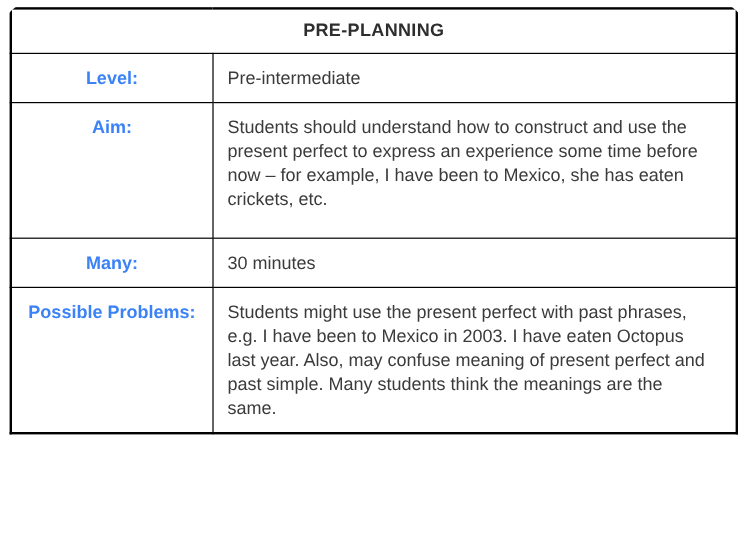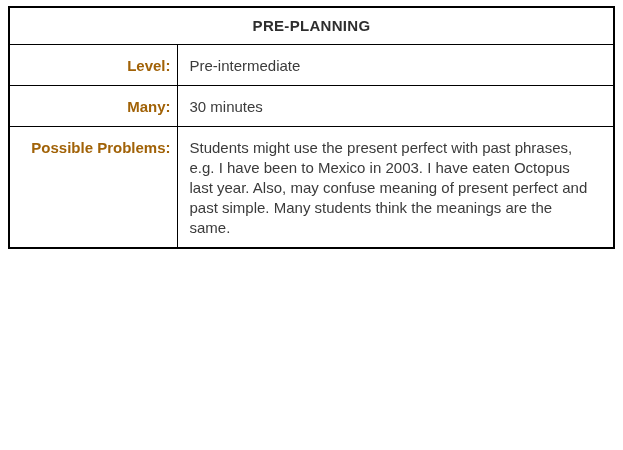--- a/index.html
+++ b/index.html
@@ -1,15 +1,15 @@
 <!DOCTYPE html>
 <html><head>
 <meta charset="utf-8">
 <style>
-  * { box-sizing: border-box; }
+  * { box-sizing: border-box; border-radius: 31px; }
   html, body {
     margin: 0;
     padding: 0;
     background: #ffffff;
     font-family: "Liberation Sans", "DejaVu Sans", sans-serif;
   }
   .page {
     width: 623px;
     height: 450px;
     padding: 6px 8px;
@@ -36,23 +36,23 @@
     height: 37px;
     text-align: center;
     vertical-align: middle;
     font-weight: bold;
     color: #2e2e2e;
     font-size: 15px;
     letter-spacing: 0.3px;
     padding: 2px 4px;
   }
   th.label-cell {
-    text-align: right;
+    text-align: center;
     font-weight: bold;
-    color: #a16207;
+    color: #3b82f6;
     padding: 11px 6px 9px 6px;
   }
   td.content-cell {
     text-align: left;
     padding: 11px 16px 9px 12px;
   }
   tr.r-level    > * { height: 40px; }
   tr.r-aim      > * { height: 113px; }
   tr.r-target   > * { height: 62px; }
   tr.r-time     > * { height: 34px; }
@@ -69,20 +69,24 @@
       <col class="c-content">
     </colgroup>
     <tbody>
       <tr>
         <td class="header-cell" colspan="2">PRE-PLANNING</td>
       </tr>
       <tr class="r-level">
         <th class="label-cell">Level:</th>
         <td class="content-cell">Pre-intermediate</td>
       </tr>
+      <tr class="r-aim">
+        <th class="label-cell">Aim:</th>
+        <td class="content-cell">Students should understand how to construct and use the present perfect to express an experience some time before now – for example, I have been to Mexico, she has eaten crickets, etc.</td>
+      </tr>
       <tr class="r-time">
         <th class="label-cell">Many:</th>
         <td class="content-cell">30 minutes</td>
       </tr>
       <tr class="r-problems">
         <th class="label-cell">Possible Problems:</th>
         <td class="content-cell">Students might use the present perfect with past phrases, e.g. I have been to Mexico in 2003. I have eaten Octopus last year. Also, may confuse meaning of present perfect and past simple. Many students think the meanings are the same.</td>
       </tr>
     </tbody>
   </table>

